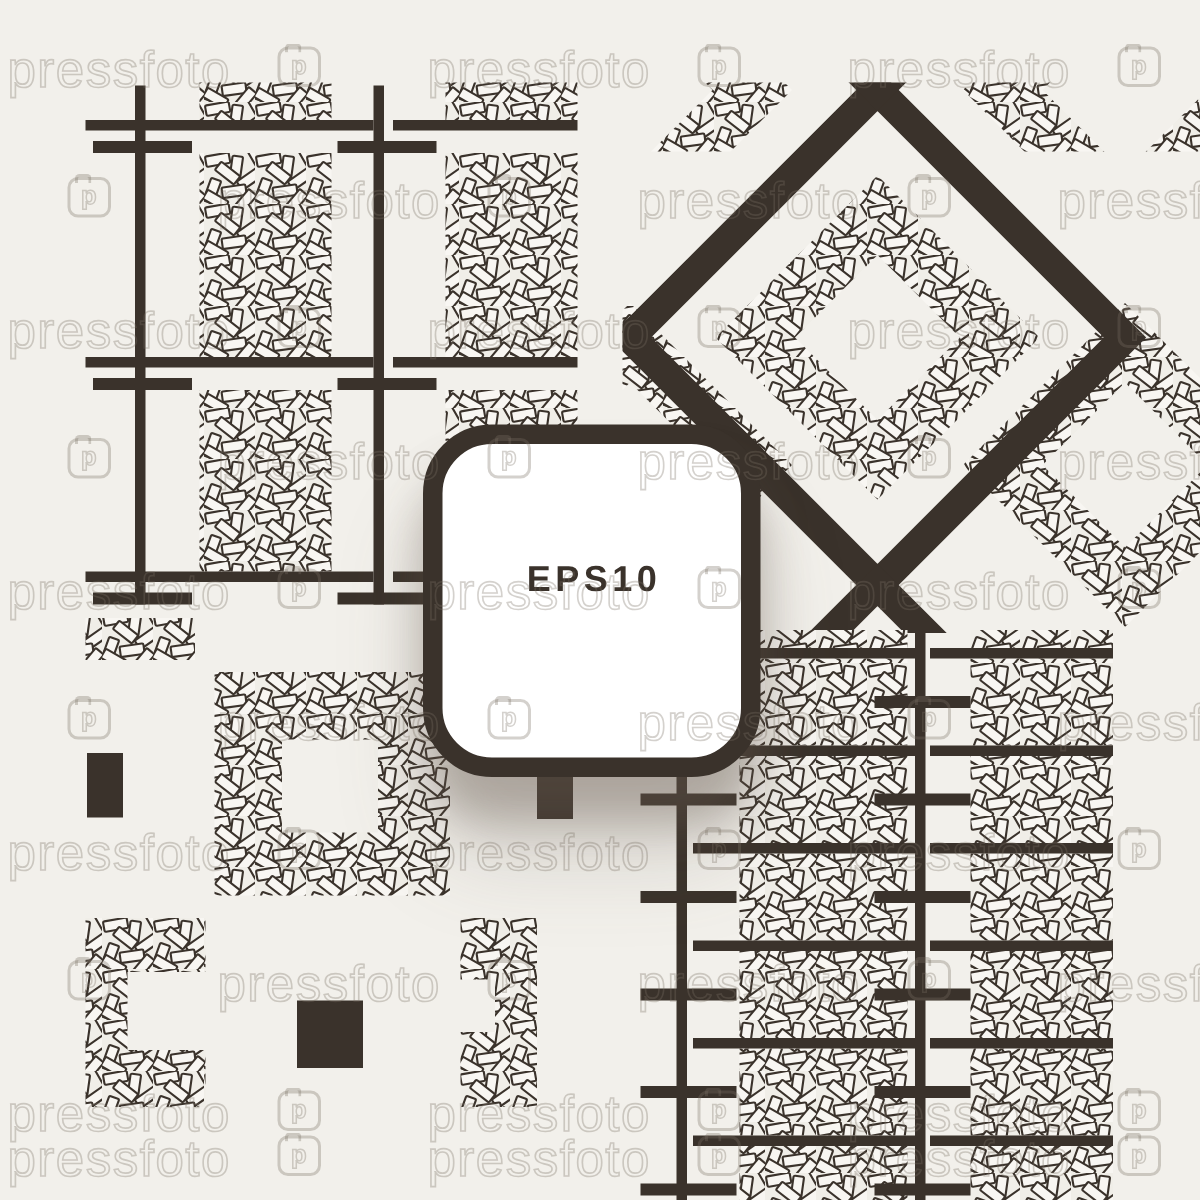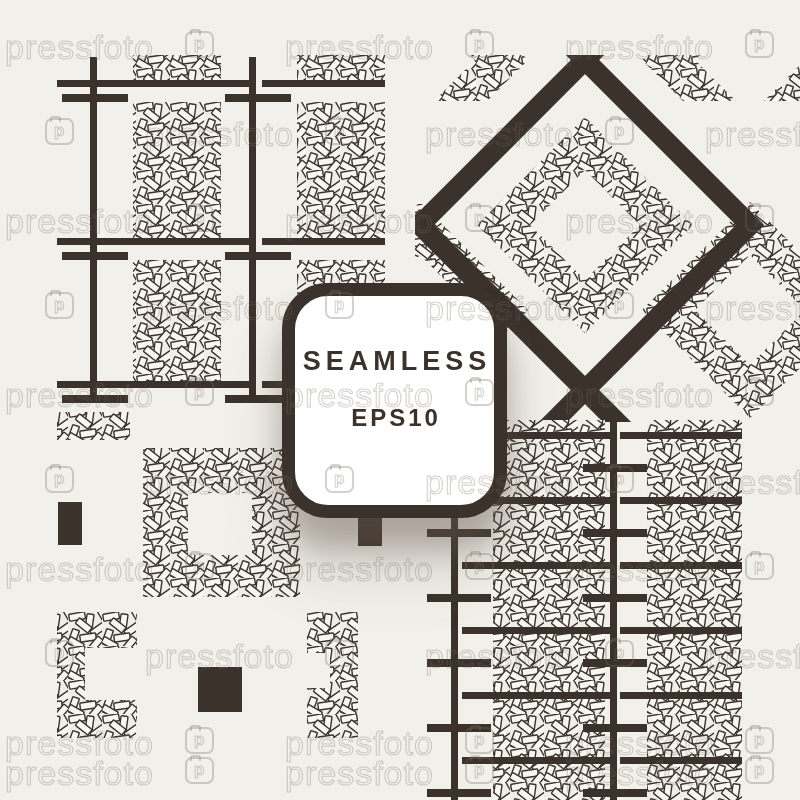--- a/index.html
+++ b/index.html
@@ -157,21 +157,20 @@
       <rect class="dk" x="583" y="659" width="64" height="8"></rect>
         <rect class="dk" x="427" y="659" width="64" height="8"></rect>
       <rect class="dk" x="583" y="724" width="64" height="8"></rect>
         <rect class="dk" x="427" y="724" width="64" height="8"></rect>
       <rect class="dk" x="583" y="789" width="64" height="8"></rect>
         <rect class="dk" x="427" y="789" width="64" height="8"></rect>
     </g>
   </svg>
 
   <div id="badge">
-    <div class="badge-line1">SEAMLESS</div>
     <div class="badge-sub">EPS10</div>
   </div>
 
   <div id="wm-layer">
       <span class="wm-text" style="left: 5px; top: 28px;">pressfoto</span>
       <span class="wm-text" style="left: 285px; top: 28px;">pressfoto</span>
       <span class="wm-text" style="left: 565px; top: 28px;">pressfoto</span>
       <span class="wm-icon" style="left: 185px; top: 31px;">
         <i></i>
         <b>p</b>

